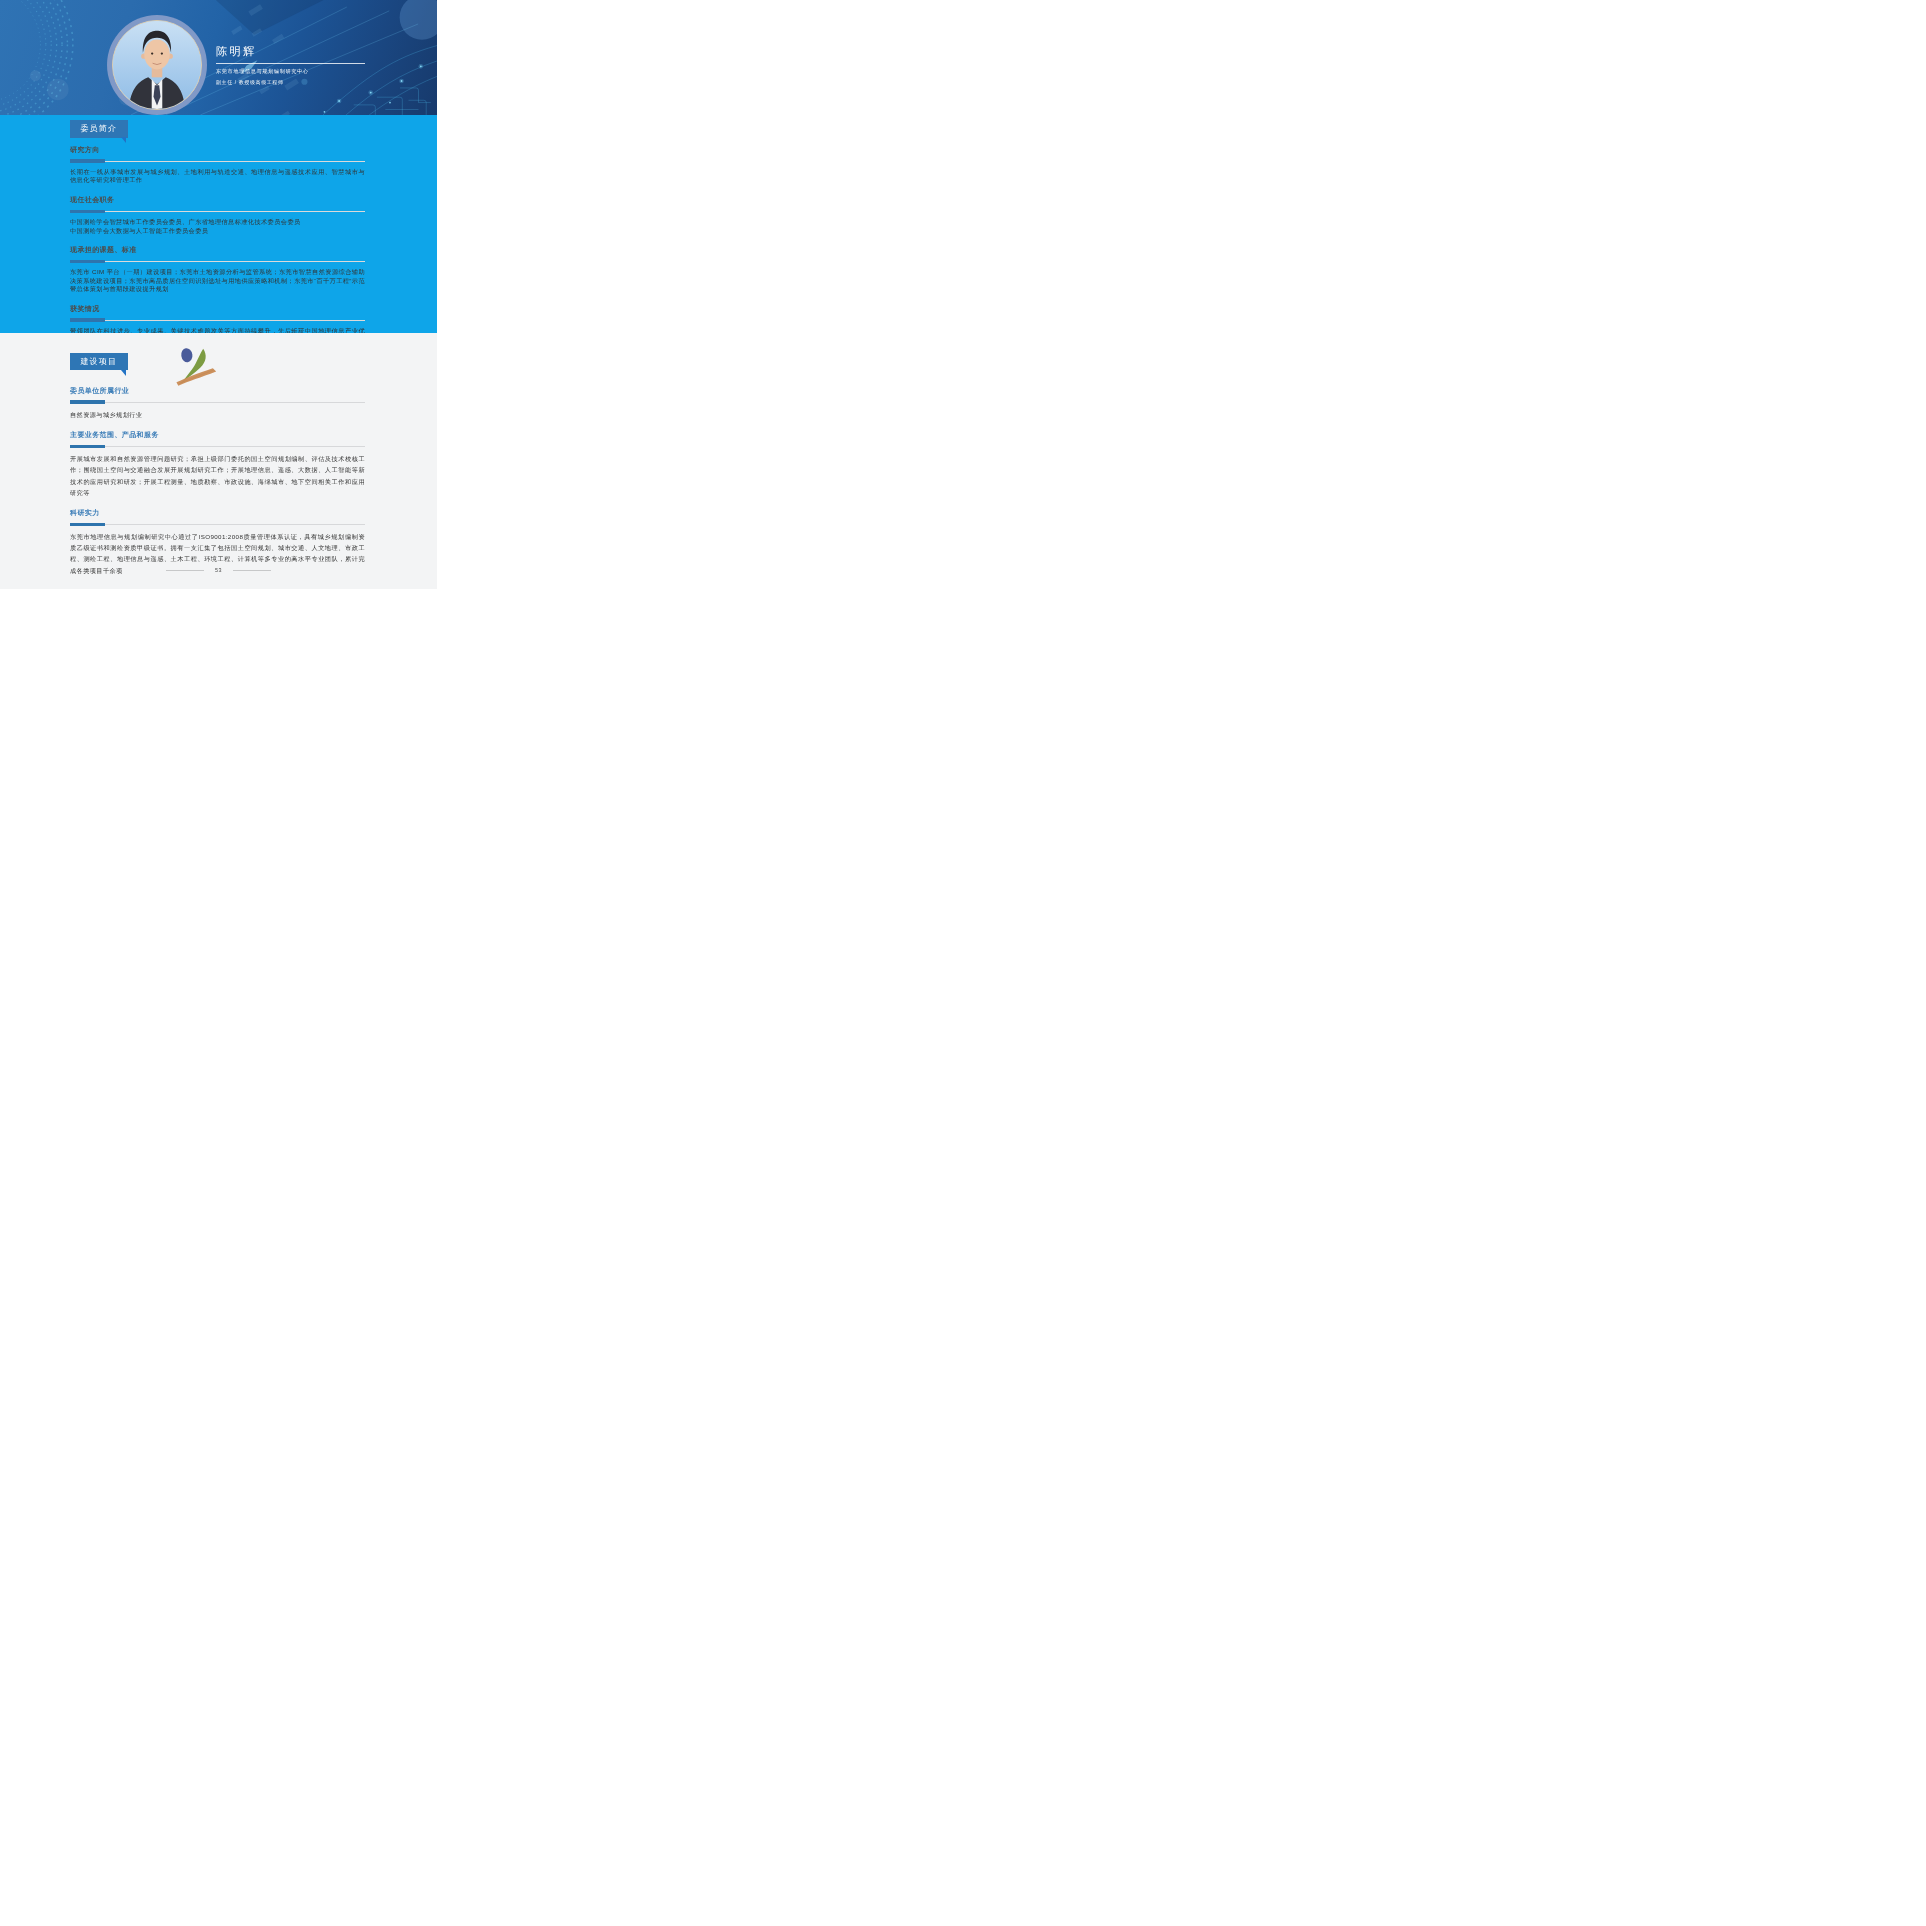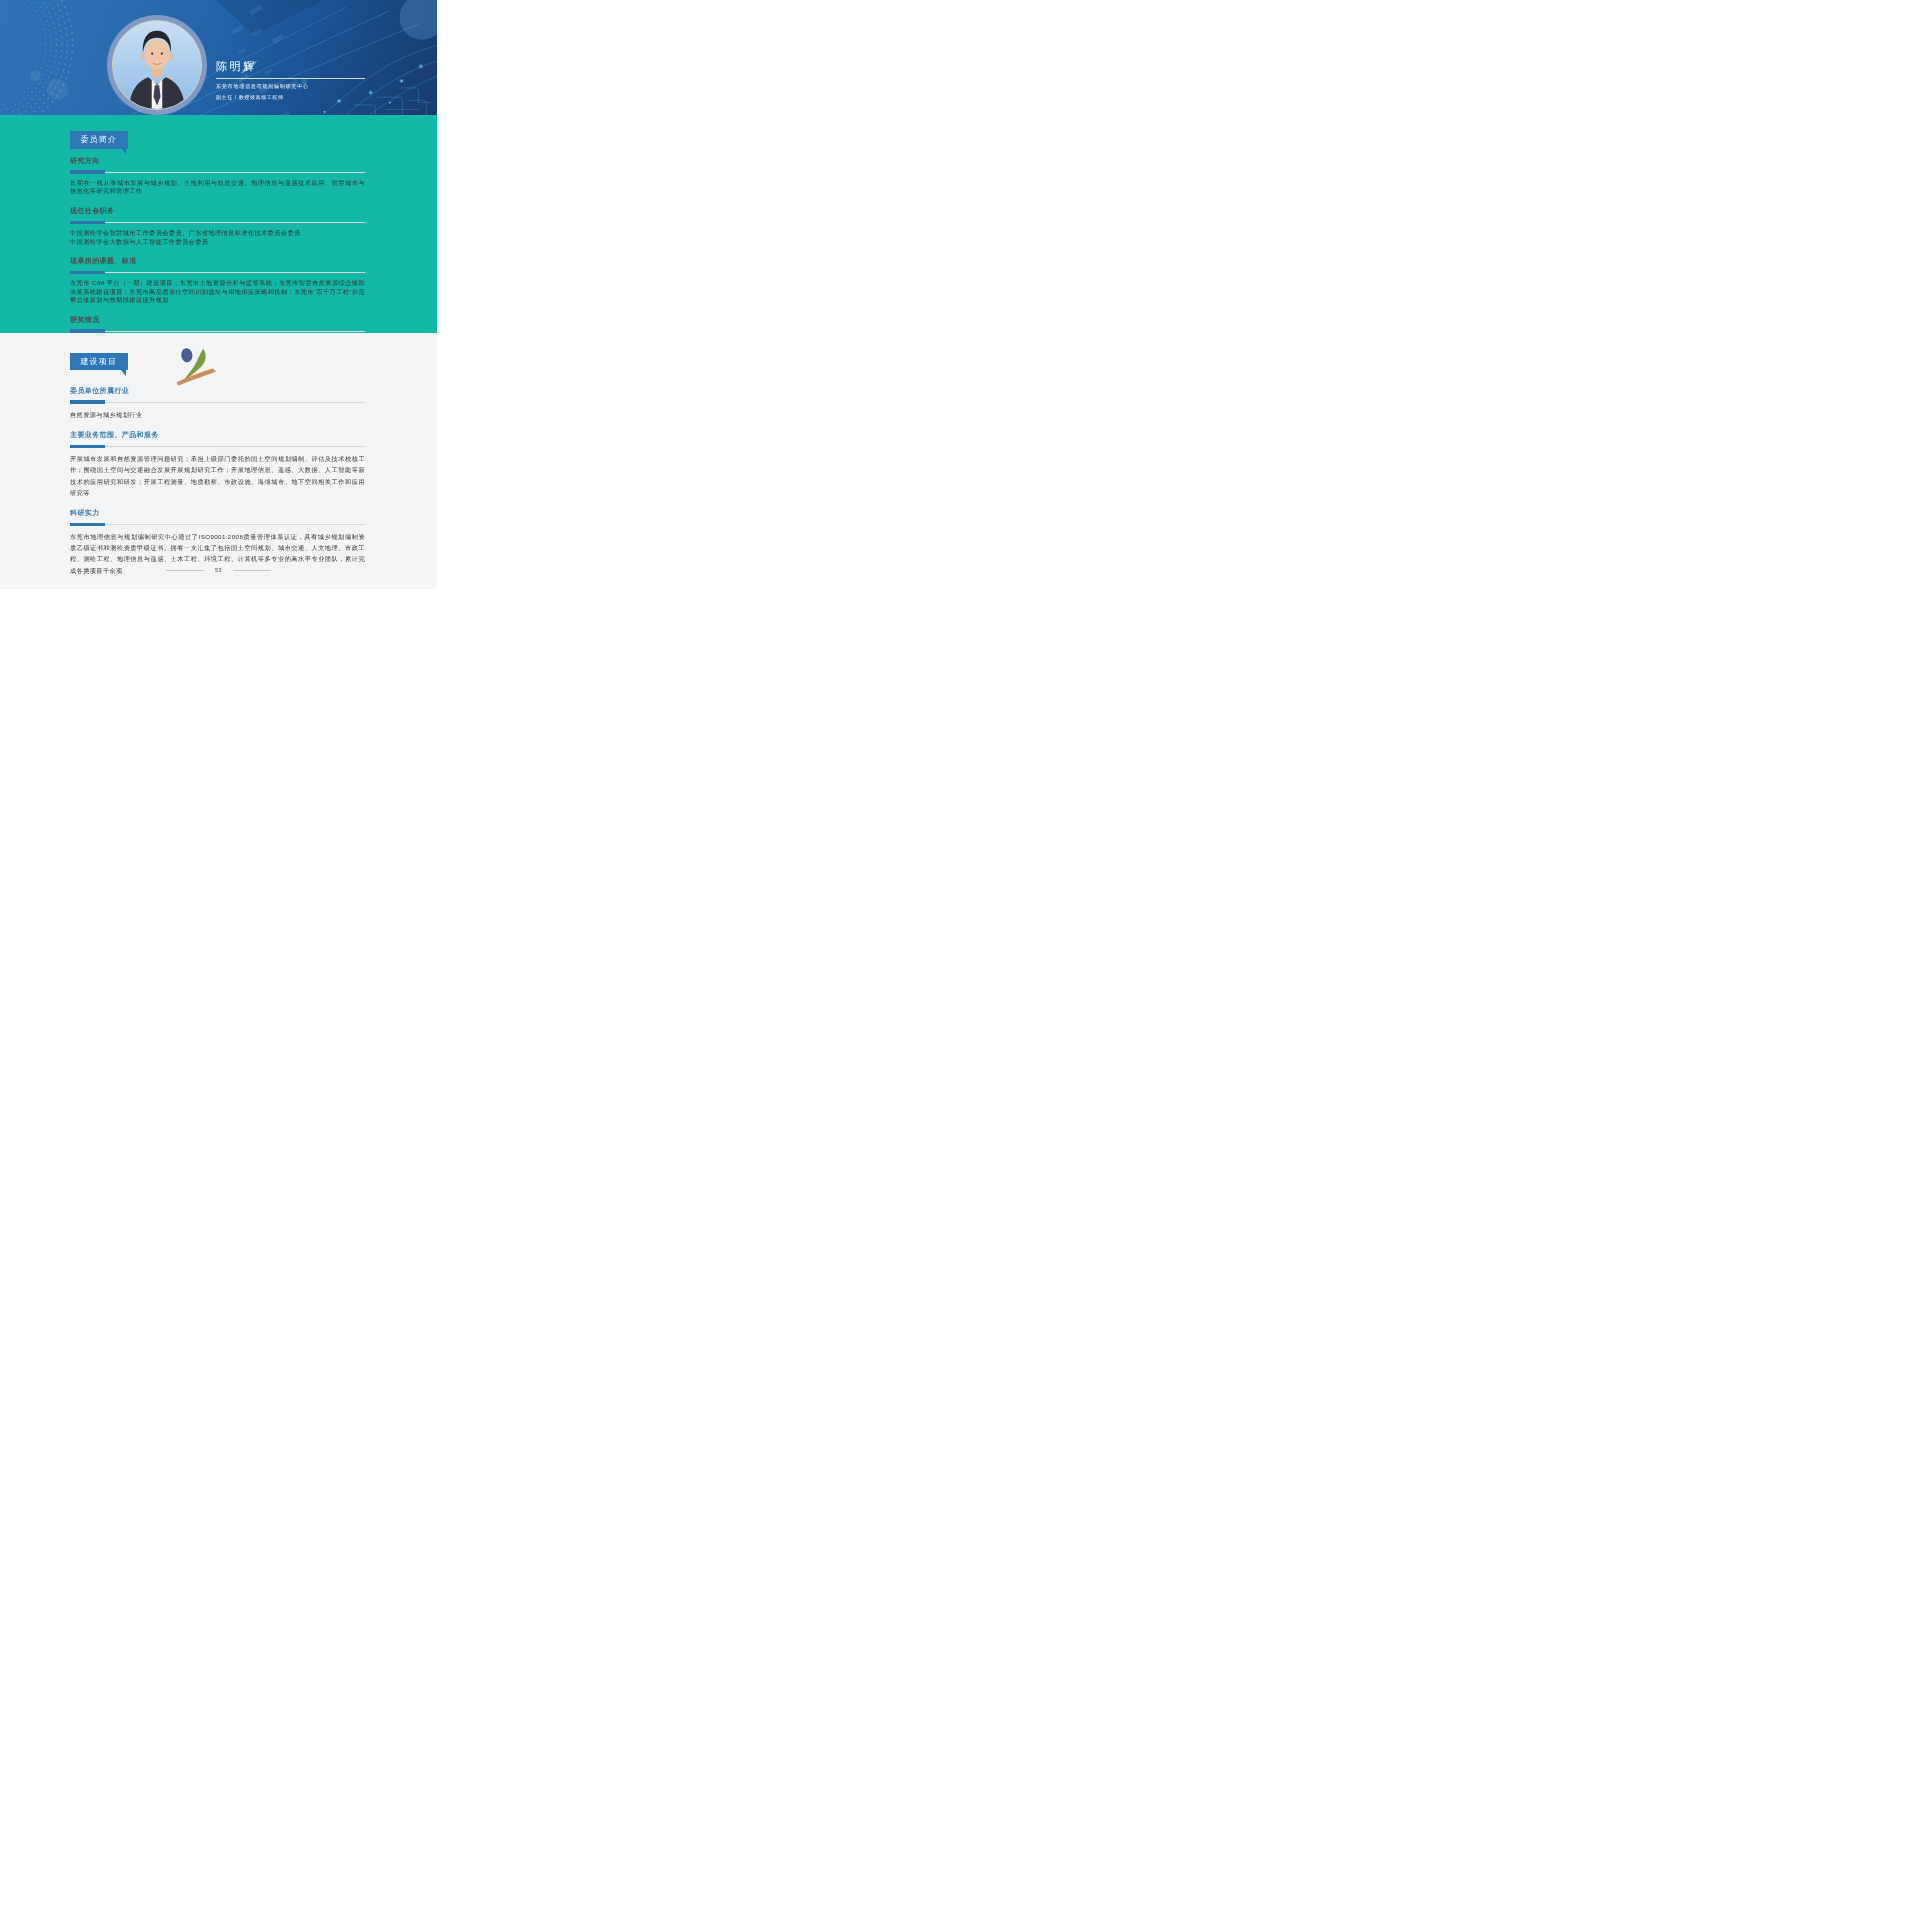--- a/index.html
+++ b/index.html
@@ -18,40 +18,40 @@
   .hero-overlay{position:absolute;inset:0;pointer-events:none;}
   .photo-ring{
     position:absolute;left:107px;top:14.6px;width:100px;height:100px;border-radius:50%;
     background:#8099c7;
   }
   .photo{
     position:absolute;left:5px;top:5px;width:90px;height:90px;border-radius:50%;
     border:0.8px solid #d9ccb0;box-sizing:border-box;overflow:hidden;background:#bcd9f2;
   }
   .photo svg{display:block;width:100%;height:100%;}
-  .id-block{position:absolute;left:216px;top:60px;color:#fff;}
+  .id-block{position:absolute;left:216px;top:45px;color:#fff;}
   .member-name{font-size:11.2px;font-weight:500;letter-spacing:2.3px;line-height:13px;}
   .id-divider{margin-top:5px;width:149px;height:0.4px;background:rgba(255,255,255,.8);}
   .member-org{margin-top:5px;font-size:5.2px;letter-spacing:0.6px;}
   .member-role{margin-top:3.5px;font-size:5px;letter-spacing:0.6px;}
 
   
   .banner{
     position:relative;display:inline-block;
     background:#2e76b5;color:#fff;
     font-size:8px;letter-spacing:1.2px;
     padding:3.1px 10.4px 3.5px 10.4px;
   }
   .banner::after{
     content:"";position:absolute;right:1.9px;bottom:-5.8px;
     width:0;height:0;border-top:6.2px solid #2273c5;border-left:5.8px solid transparent;
   }
 
   
-  .profile{height:218px;padding:16px 72px 0 70px;box-sizing:border-box;background:#14b8a6;overflow:hidden;}
+  .profile{height:218px;padding:5px 72px 0 70px;box-sizing:border-box;background:#0ea5e9;overflow:hidden;}
   .unit{position:relative;height:256px;padding:19.6px 72px 0 70px;box-sizing:border-box;background:#f3f4f5;overflow:hidden;}
   .sec{margin-top:10.4px;}
   .sec.first{margin-top:7.7px;}
   .unit .sec.first{margin-top:16px;}
   .sec h3{margin:0;font-size:7px;font-weight:700;letter-spacing:0.4px;color:#4d4d4d;}
   .unit .sec h3{color:#3d7eb8;}
   .rule{display:flex;align-items:flex-end;margin-top:4.2px;}
   .rule-blue{width:35px;height:3.5px;background:#2e74ad;}
   .rule-gray{flex:1;height:1.2px;background:#dadada;margin-bottom:0.8px;}
   .unit .rule-gray{background:#d7d8da;}

